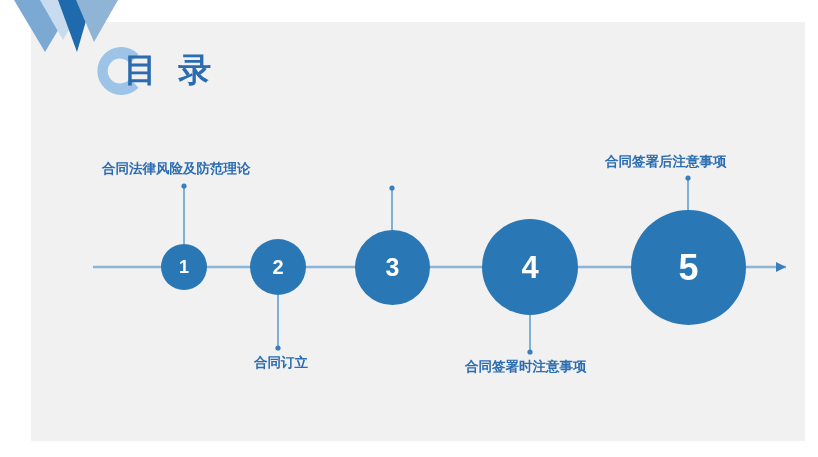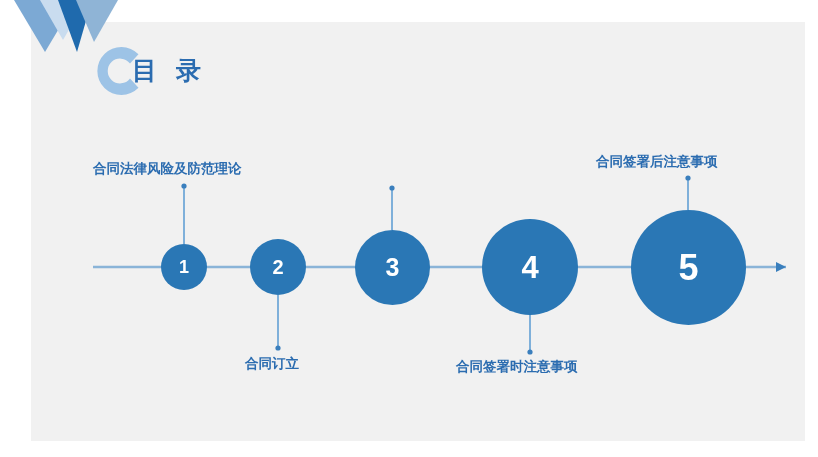--- a/index.html
+++ b/index.html
@@ -51,23 +51,23 @@
   }
   .header .c-ring {
     position: absolute;
     left: 0px;
     top: 0px;
     width: 62px;
     height: 62px;
   }
   .header .title-text {
     position: absolute;
-    left: 46px;
+    left: 38px;
     top: 8px;
-    font-size: 25px;
+    font-size: 33px;
     font-weight: bold;
     color: #2b6cb0;
     letter-spacing: 6px;
     line-height: 44px;
     white-space: nowrap;
   }
 
   
   .timeline {
     position: absolute;
@@ -98,25 +98,26 @@
   .node-5 { left: 631px; top: 210px; width: 115px; height: 115px; font-size: 36px; }
 
   
   .label {
     position: absolute;
     font-size: 13.5px;
     font-weight: bold;
     color: #2b6cb0;
     white-space: nowrap;
     line-height: 18px;
+    margin-left: 9px;
   }
   .label-1 { left: 93px;  top: 160px; }
   .label-3 { left: 322px; top: 163px; }
   .label-5 { left: 596px; top: 153px; }
-  .label-2 { left: 245px; top: 355px; }
+  .label-2 { left: 245px; top: 355px; font-family: Liberation Mono, monospace; }
   .label-4 { left: 456px; top: 358px; }
 
   
   .no-sel { user-select: none; }
 </style>
 </head>
 <body>
 
 <div class="slide">
 

